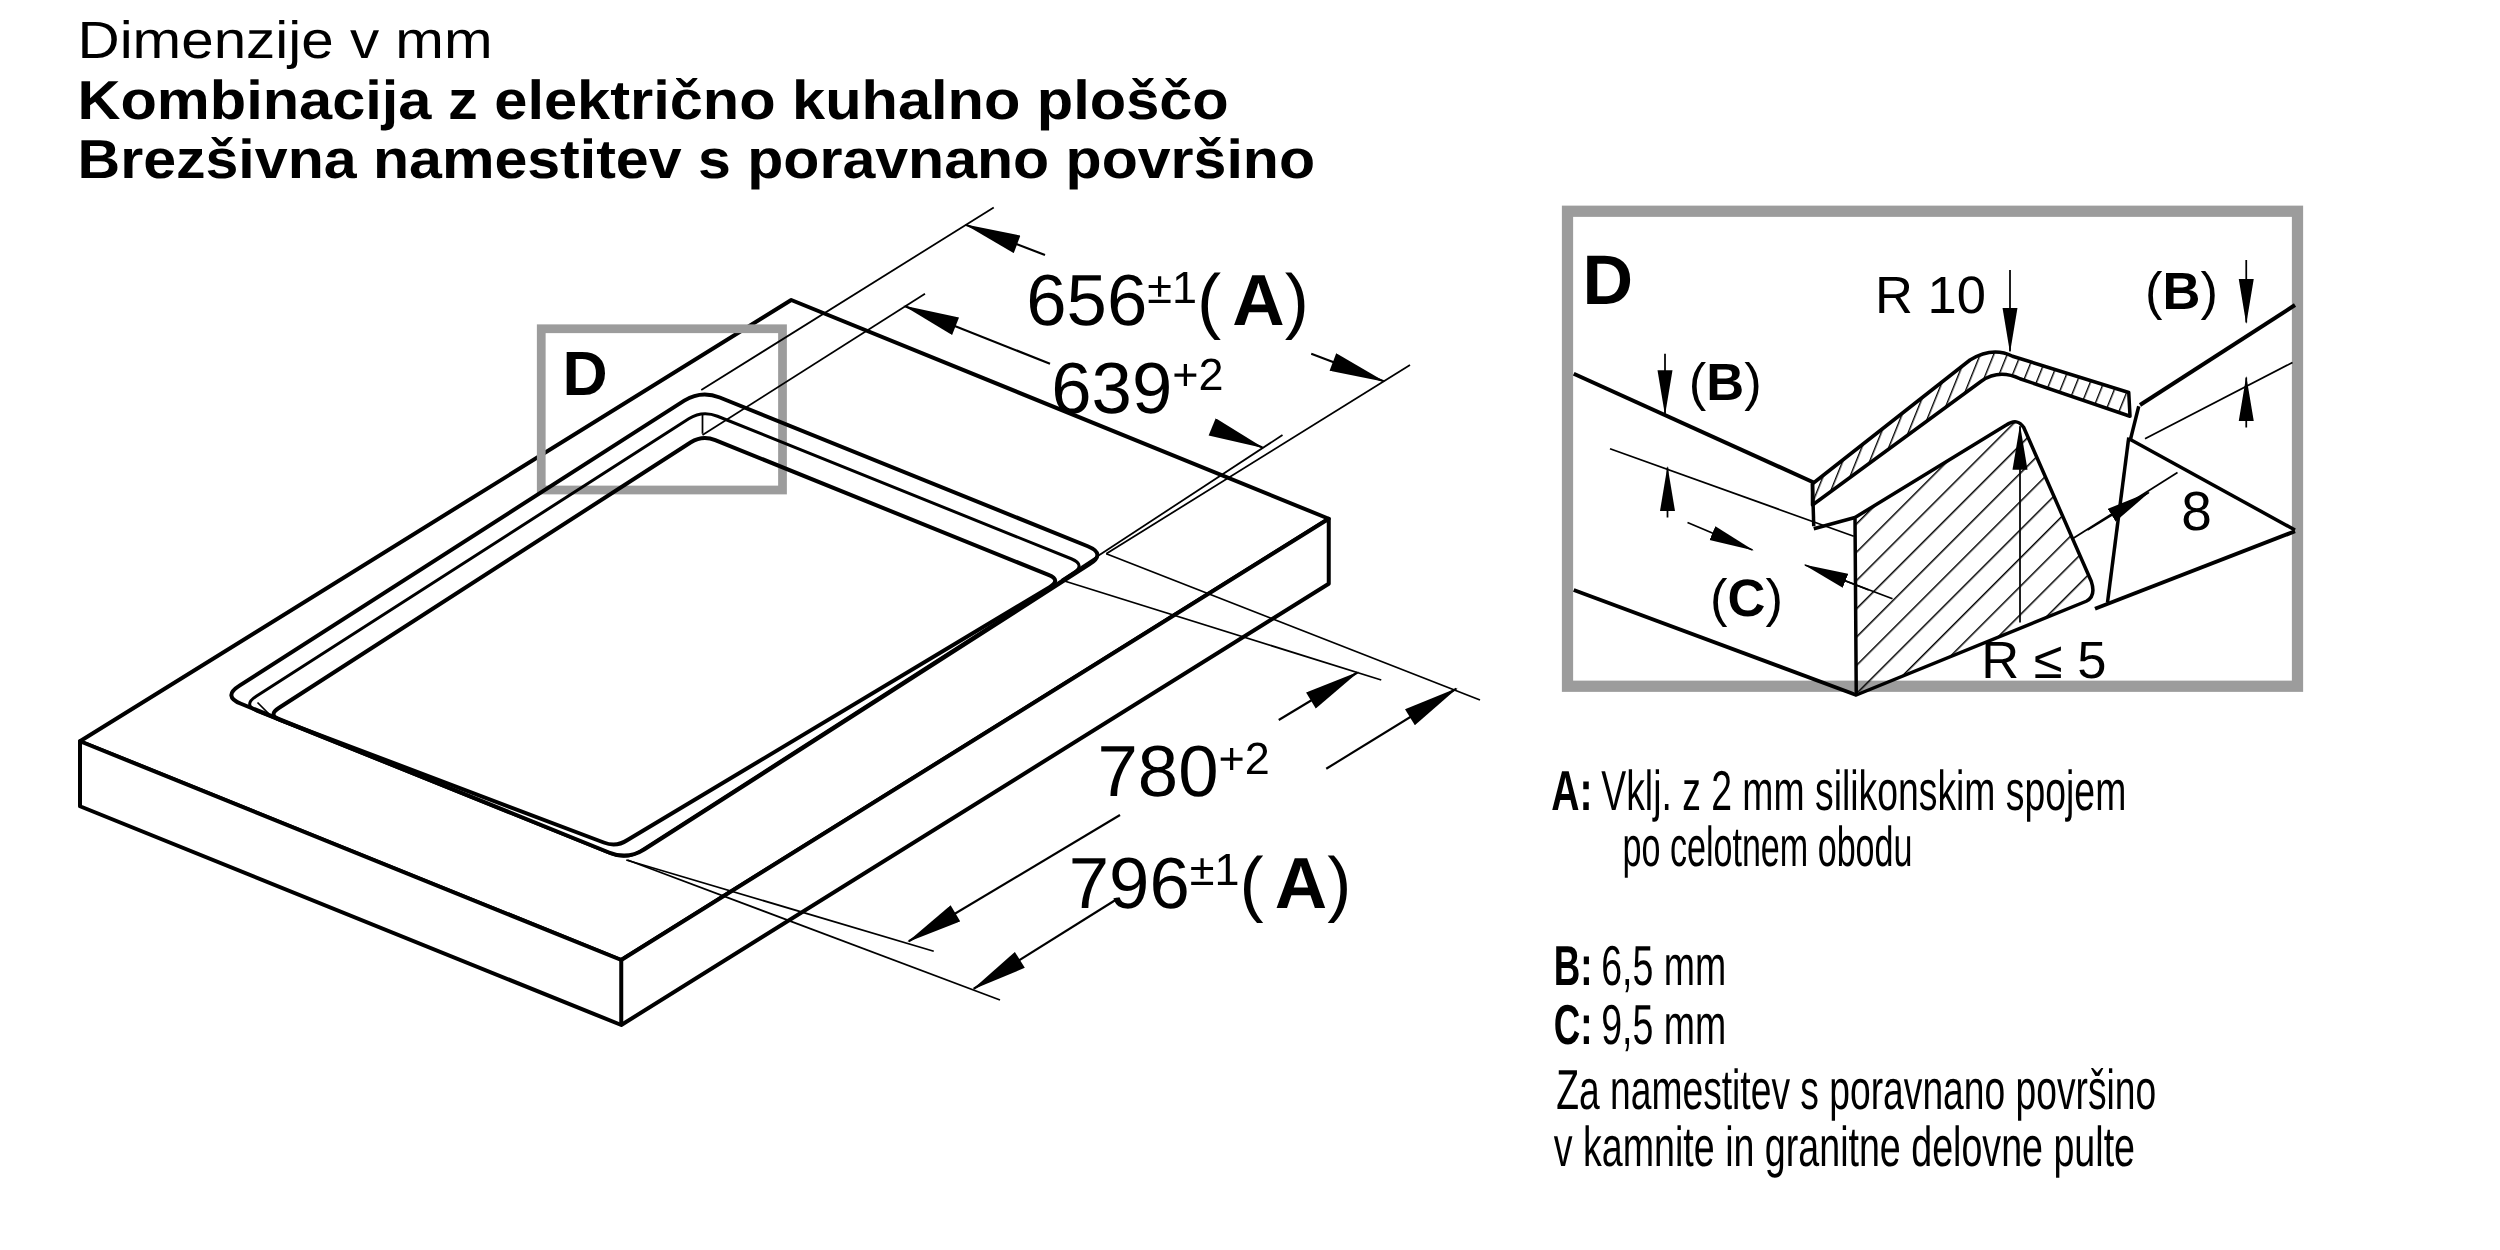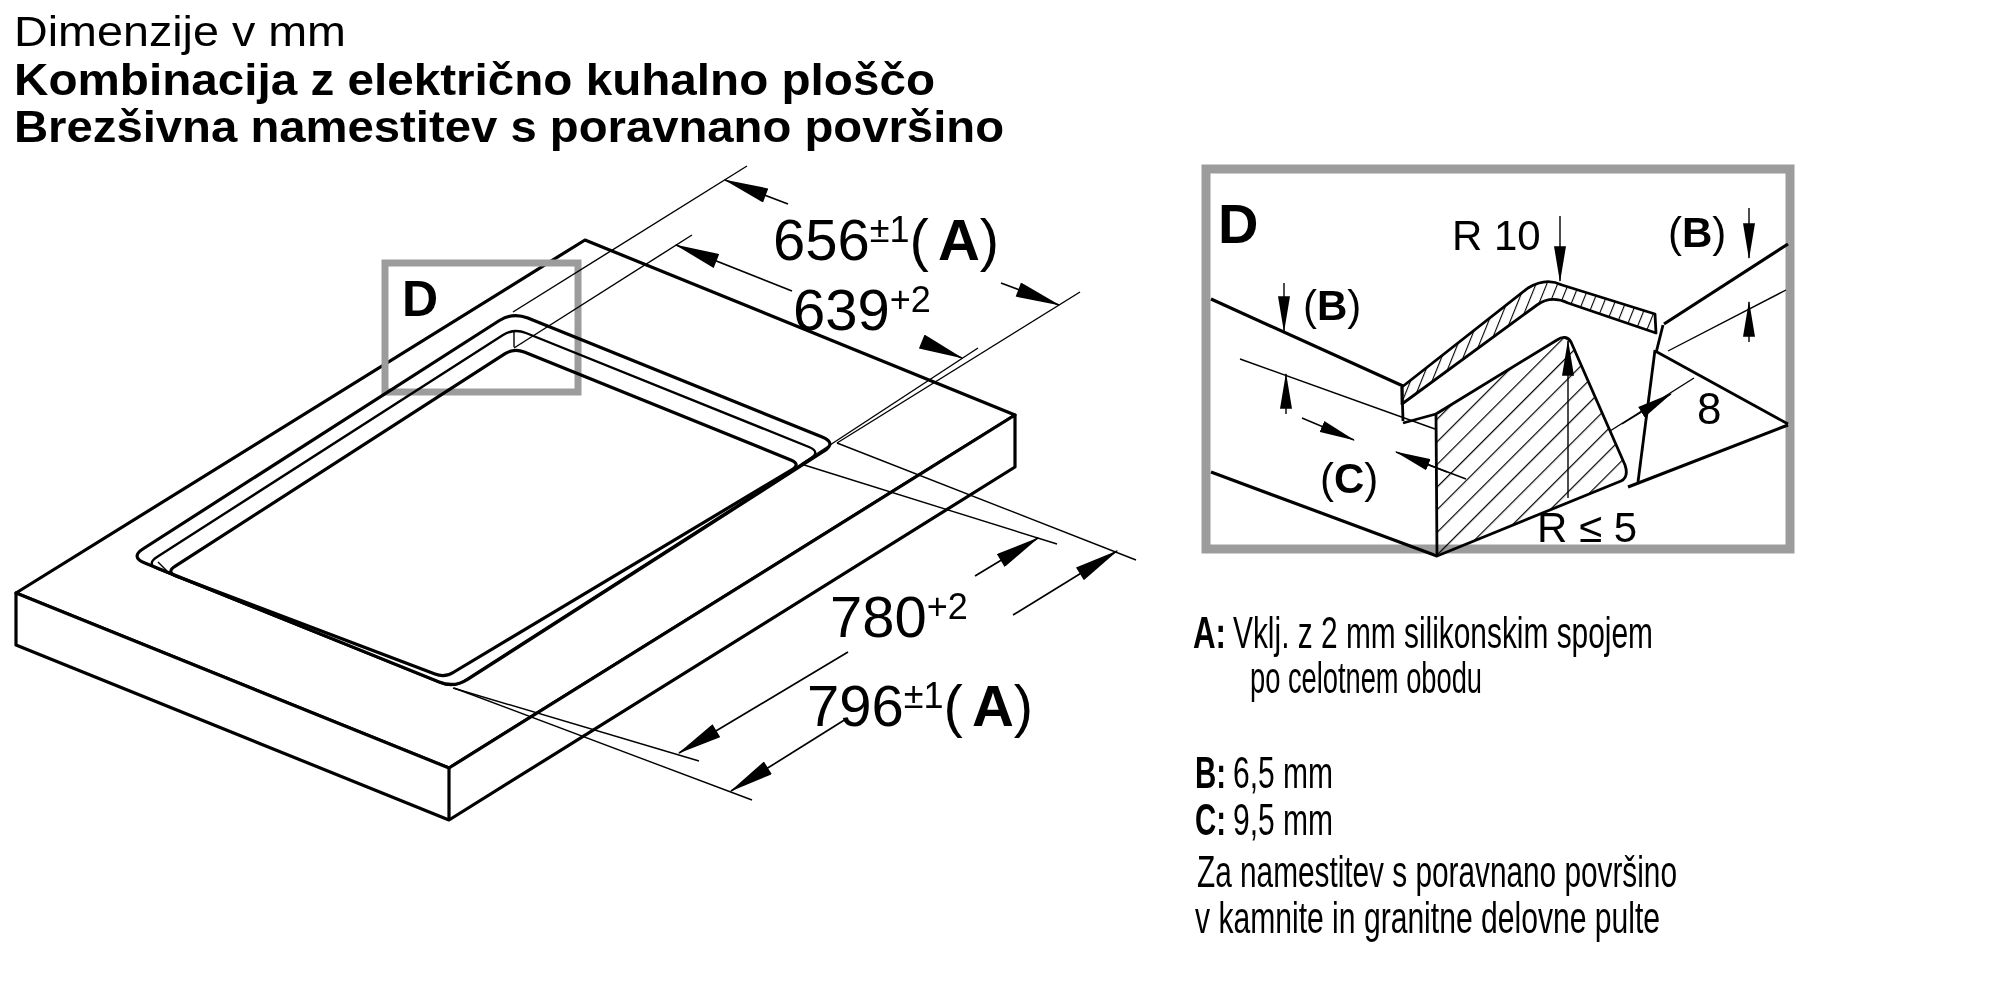--- a/index.html
+++ b/index.html
@@ -1,16 +1,16 @@
 <!DOCTYPE html>
 <html><head>
 <meta charset="utf-8">
 <style>
   html, body { margin: 0; padding: 0; background: #ffffff; }
-  #stage { width: 1680px; height: 1000px; position: relative; background: #ffffff; }
+  #stage { width: 1680px; height: 1000px; position: relative; background: #ffffff; margin-left: 48px; }
   svg { display: block; }
   text { font-family: "Liberation Sans", "DejaVu Sans", sans-serif; fill: #000; }
   .ink   { stroke: #000; fill: none; }
   .w3    { stroke-width: 3.2; }
   .w28   { stroke-width: 2.8; }
   .w24   { stroke-width: 2.4; }
   .thin  { stroke-width: 1.4; }
   .dim   { stroke-width: 1.7; }
   .face  { fill: #ffffff; stroke: #000; stroke-width: 3.2; stroke-linejoin: round; }
   .gray  { fill: none; }

